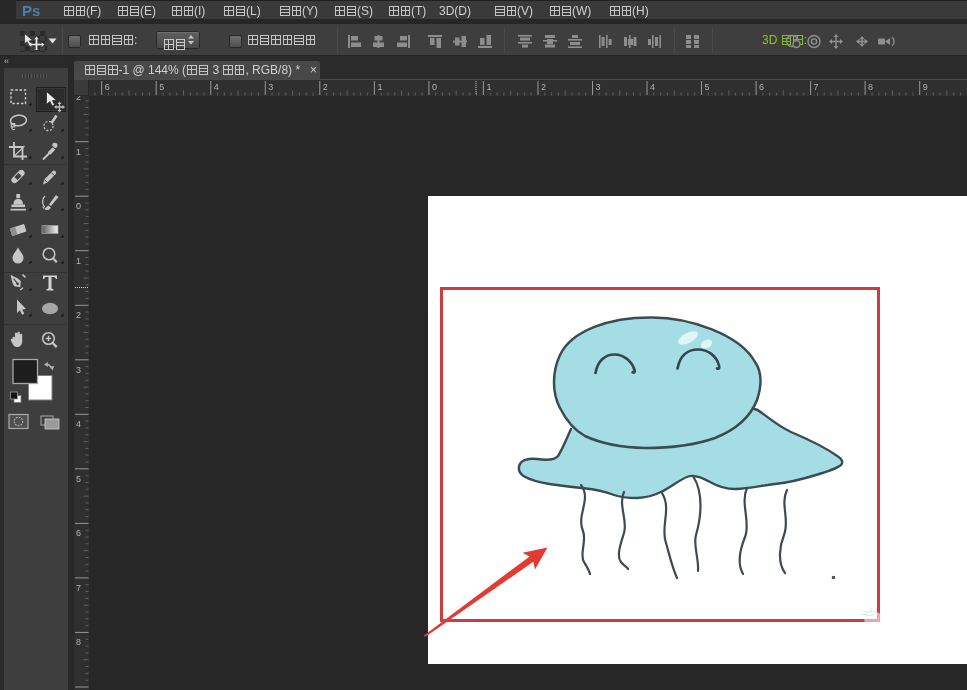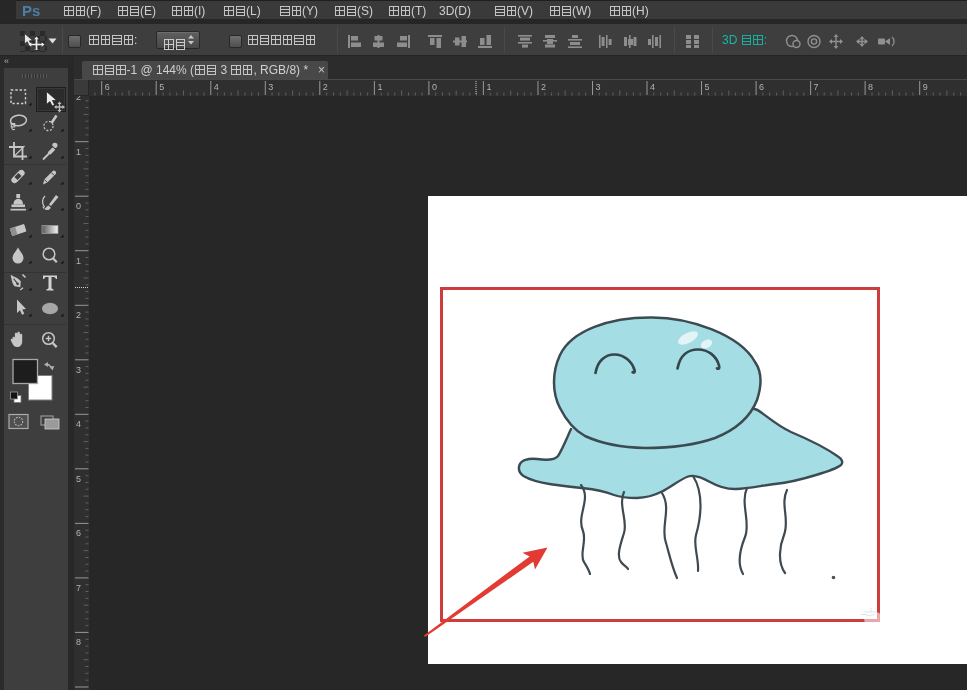--- a/index.html
+++ b/index.html
@@ -15,21 +15,21 @@
 .otext{position:absolute;top:0;height:32px;line-height:33px;font-size:12px;color:#d0d0d0;white-space:nowrap}
 .vsep{position:absolute;top:29px;width:1px;height:26px;background:#2d2d2d;border-right:1px solid #4a4a4a}
 .chk{position:absolute;top:11px;width:13px;height:13px;border:1px solid #282828;border-radius:2px;background:linear-gradient(#6e6e6e,#4e4e4e)}
 #lysel{position:absolute;left:156px;top:7px;width:44px;height:18px;border:1px solid #282828;border-radius:2px;background:linear-gradient(#5f5f5f,#484848);color:#d6d6d6;box-shadow:inset 0 1px 0 #6e6e6e}
 #toolcol{position:absolute;left:0;top:56px;width:68px;height:634px;background:#3e3e3e}
 #toolhead{position:absolute;left:0;top:0;width:68px;height:12px;background:#2a2a2a;color:#a9a9a9;font-size:9px;line-height:11px}
 #grip{position:absolute;left:22px;top:18px;width:25px;height:4px;background:repeating-linear-gradient(90deg,#5e5e5e 0 1px,transparent 1px 3px),repeating-linear-gradient(90deg,transparent 0 1px,#2f2f2f 1px 2px);opacity:.8}
 .tcell{position:absolute;width:30px;height:25px}
 #gapcol{position:absolute;left:68px;top:56px;width:6px;height:634px;background:#282828}
 #tabbar{position:absolute;left:74px;top:56px;width:893px;height:24px;background:#2c2c2c}
-#tab{position:absolute;left:8px;top:5px;width:246px;height:19px;background:#484848;border-radius:2px 2px 0 0;color:#c9c9c9;font-size:12px;line-height:19px;white-space:nowrap}
+#tab{position:absolute;left:0px;top:5px;width:246px;height:19px;background:#484848;border-radius:2px 2px 0 0;color:#c9c9c9;font-size:12px;line-height:19px;white-space:nowrap}
 #tabline{position:absolute;left:74px;top:78.5px;width:893px;height:1.5px;background:#4a4a4a}
 #rcorner{position:absolute;left:74px;top:80px;width:15px;height:16px;background:#3a3a3a;border-right:1px solid #262626;border-bottom:1px solid #262626}
 #hruler{position:absolute;left:89px;top:80px;width:878px;height:16px;background:#2f2f2f}
 #vruler{position:absolute;left:74px;top:96px;width:15px;height:594px;background:#2f2f2f}
 #canvas{position:absolute;left:89px;top:96px;width:878px;height:594px;background:#272727}
 </style></head>
 <body>
 <div id="menubar">
  <div id="ps">Ps</div>
  <div class="mi" style="left:47px"><span class="c"></span><span class="c"></span>(F)</div>
@@ -65,21 +65,21 @@
   <svg class="abs" style="right:3px;top:2px" width="9" height="12">
         <path d="M1 4.5 L4 1 L7 4.5 Z M1 7 L4 10.5 L7 7 Z" fill="#c6c6c6"></path>
       </svg>
  </div>
  <div class="chk" style="left:229px"></div>
  <div class="otext" style="left:247px"><span class="c"></span><span class="c l"></span><span class="c"></span><span class="c"></span><span class="c l"></span><span class="c"></span></div>
  <div class="vsep" style="left:337px;top:3px"></div>
  <div class="vsep" style="left:504px;top:3px"></div>
  <div class="vsep" style="left:674px;top:3px"></div>
  <div class="vsep" style="left:712px;top:3px"></div>
- <div class="otext" style="left:722px;color:#14b8a6">3D <span class="c l"></span><span class="c"></span>:</div>
+ <div class="otext" style="left:762px;color:#84cc16">3D <span class="c l"></span><span class="c"></span>:</div>
 <svg class="abs" style="left:347px;top:10px" width="18" height="15">
       <g fill="#8d8d8d">
         <rect x="1" y="1" width="2" height="13"></rect>
         <rect x="4" y="2" width="7" height="4.5"></rect>
         <rect x="4" y="8.5" width="10" height="4.5"></rect>
       </g>
     </svg>
 <svg class="abs" style="left:370px;top:10px" width="18" height="15">
       <g fill="#8d8d8d">
         <rect x="7.5" y="1" width="2" height="13"></rect>

